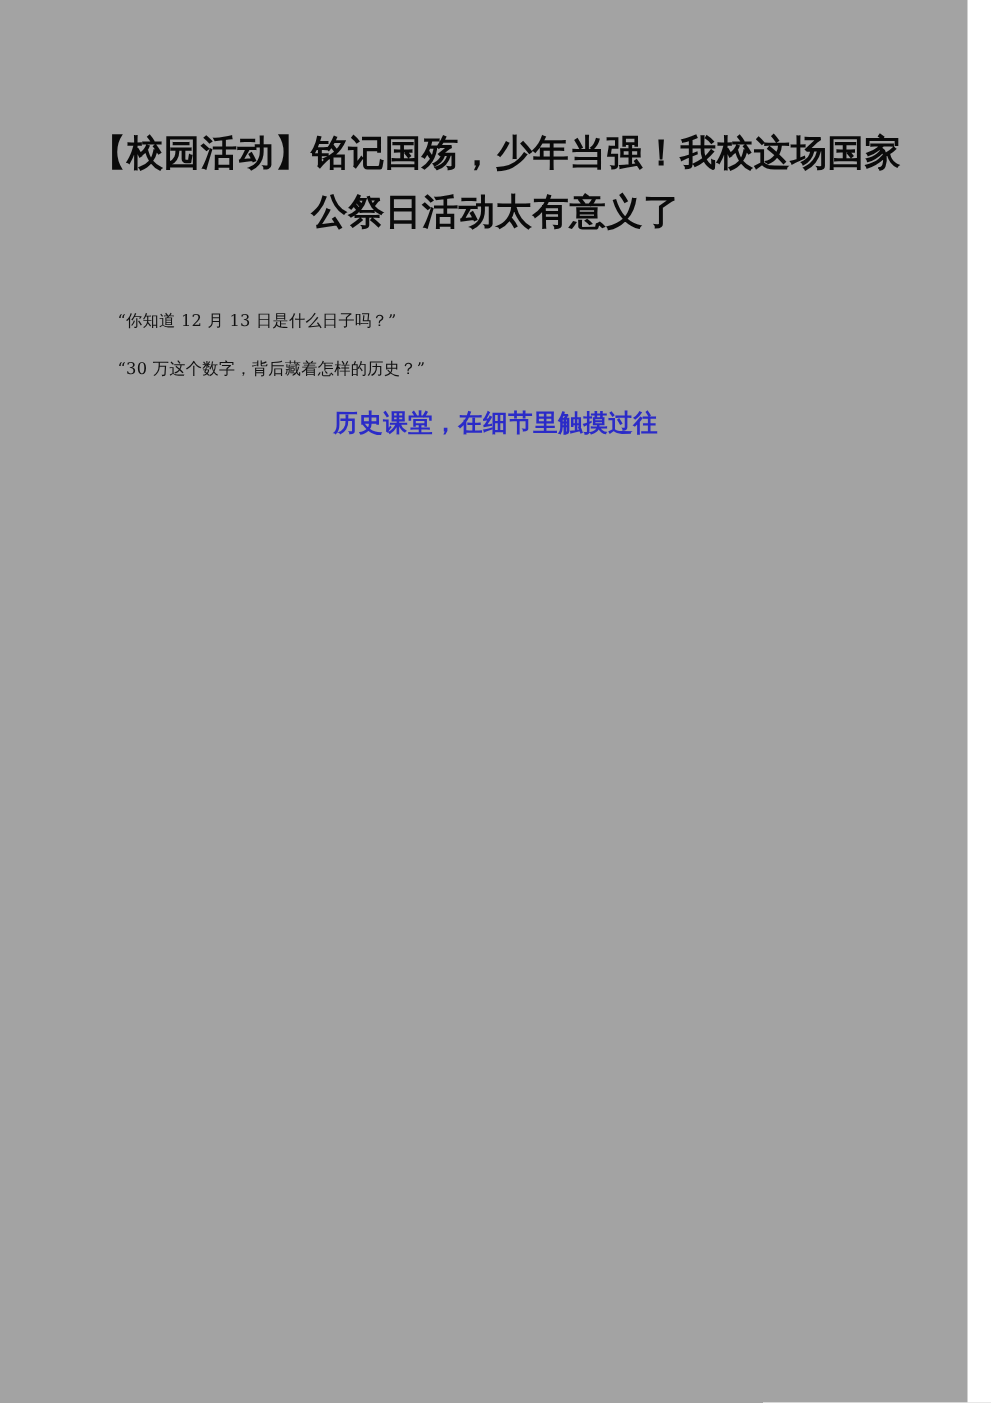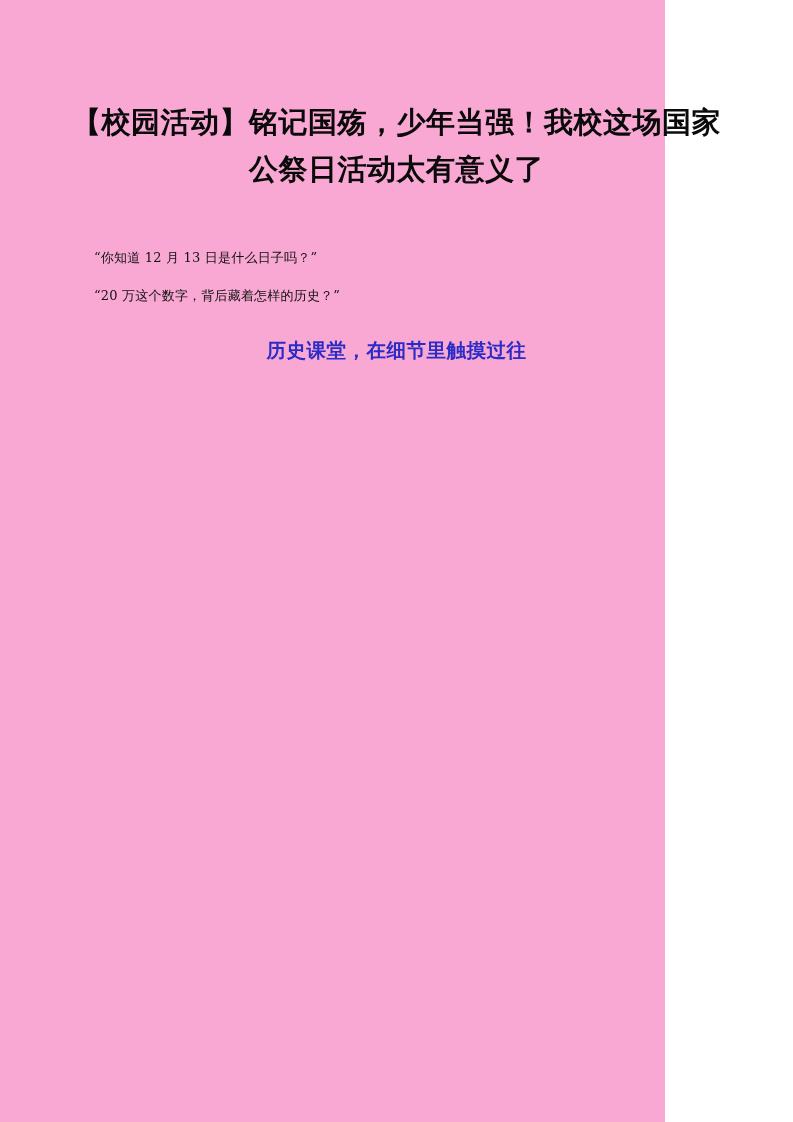--- a/index.html
+++ b/index.html
@@ -11,24 +11,24 @@
     width: 793px;
     height: 1122px;
     overflow: hidden;
     font-family: "DejaVu Serif", "Liberation Serif", serif;
     color: #000000;
     -webkit-font-smoothing: antialiased;
   }
 
   .page {
     position: relative;
-    width: 665px;
+    width: 774px;
     height: 1122px;
     box-sizing: border-box;
-    background: #f9a8d4;
+    background: #a3a3a3;
   }
 
   .doc-body {
     position: absolute;
     left: 68px;
     top: 0;
     width: 657px;   
   }
 
   
@@ -64,21 +64,21 @@
   .noindent {
     text-indent: 0;
   }
 
   .spacer-before-quotes { height: 46px; }
   .spacer-before-section { height: 6px; }
   .spacer-after-section { height: 6px; }
 
   
   .section-head {
-    margin: 12px;
+    margin: 0;
     text-align: center;
     font-family: "DejaVu Serif", "Liberation Serif", serif;
     font-weight: 700;
     font-size: 19.5px;
     line-height: 37.5px;
     letter-spacing: 0.5px;
     color: #2b2bc8;
   }
 </style>
 </head>
@@ -86,21 +86,21 @@
 
 <div class="page">
   <div class="doc-body">
 
     <h1 class="doc-title">【校园活动】铭记国殇，少年当强！我校这场国家公祭日活动太有意义了</h1>
 
     <div class="spacer-before-quotes"></div>
 
     <p class="para indent">“你知道 12 月 13 日是什么日子吗？”</p>
 
-    <p class="para indent">“20 万这个数字，背后藏着怎样的历史？”</p>
+    <p class="para indent">“30 万这个数字，背后藏着怎样的历史？”</p>
 
 
     <div class="spacer-before-section"></div>
 
     <p class="section-head">历史课堂，在细节里触摸过往</p>
 
     <div class="spacer-after-section"></div>
 
 
 

